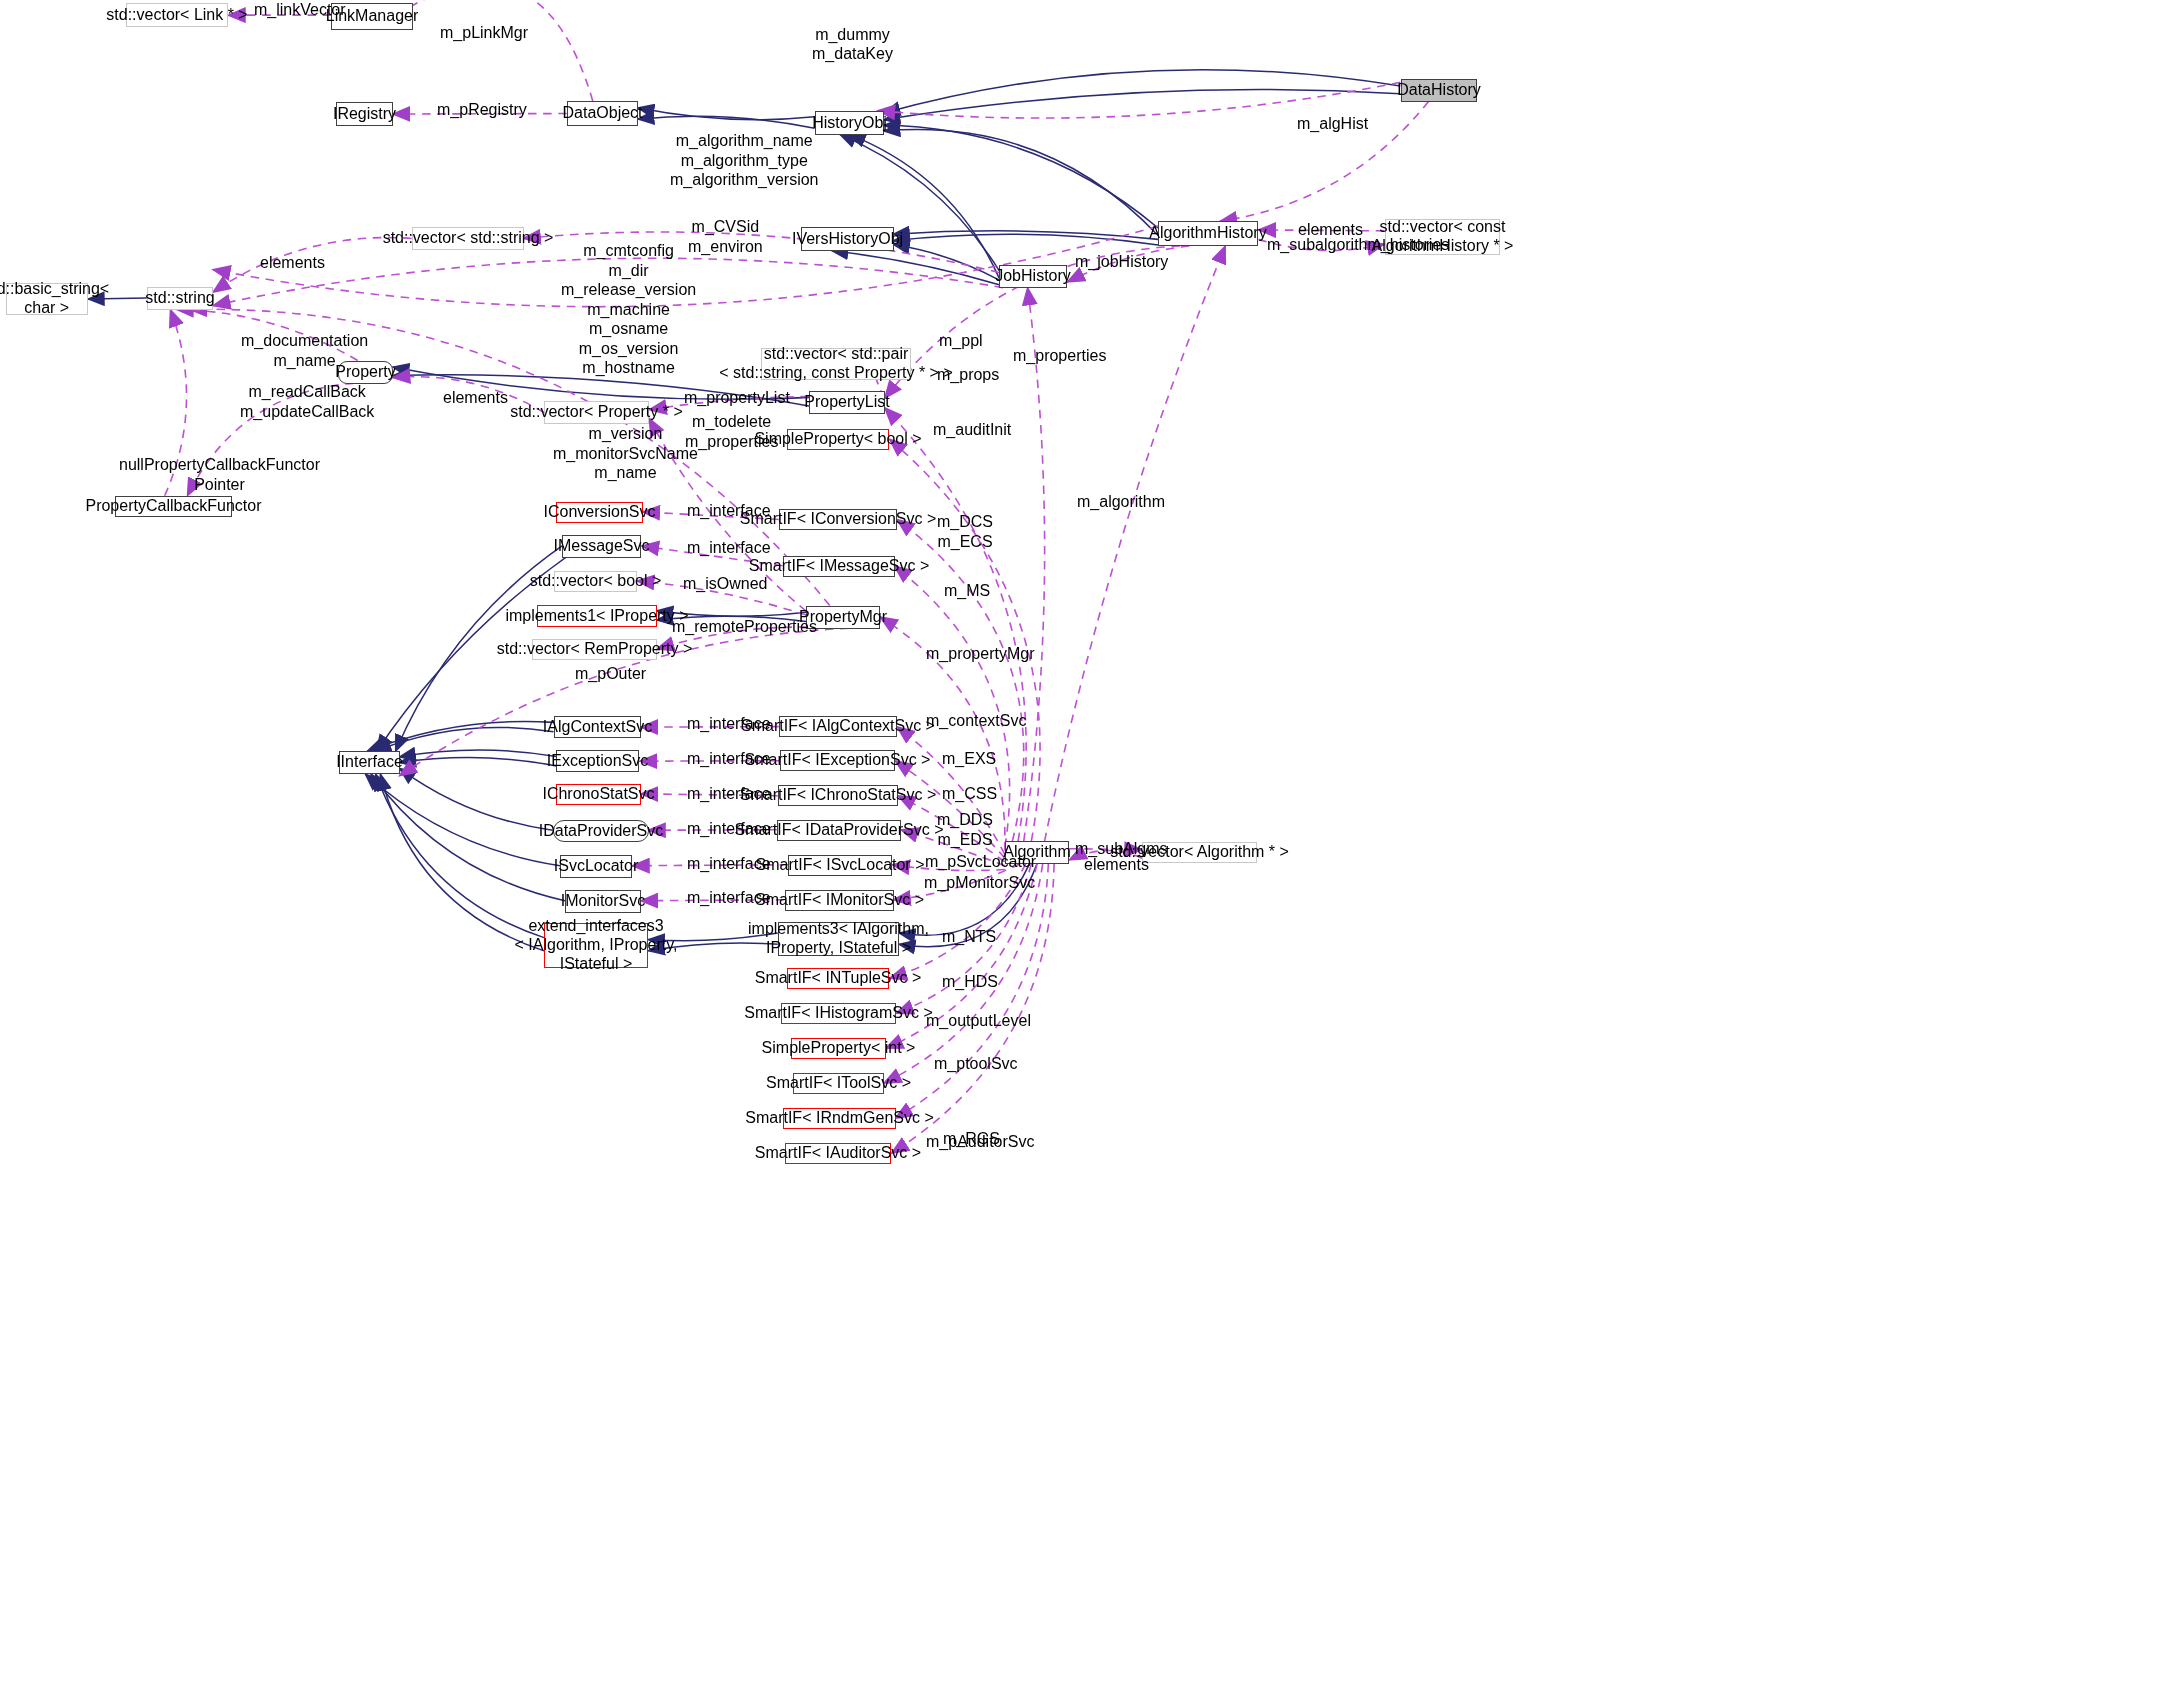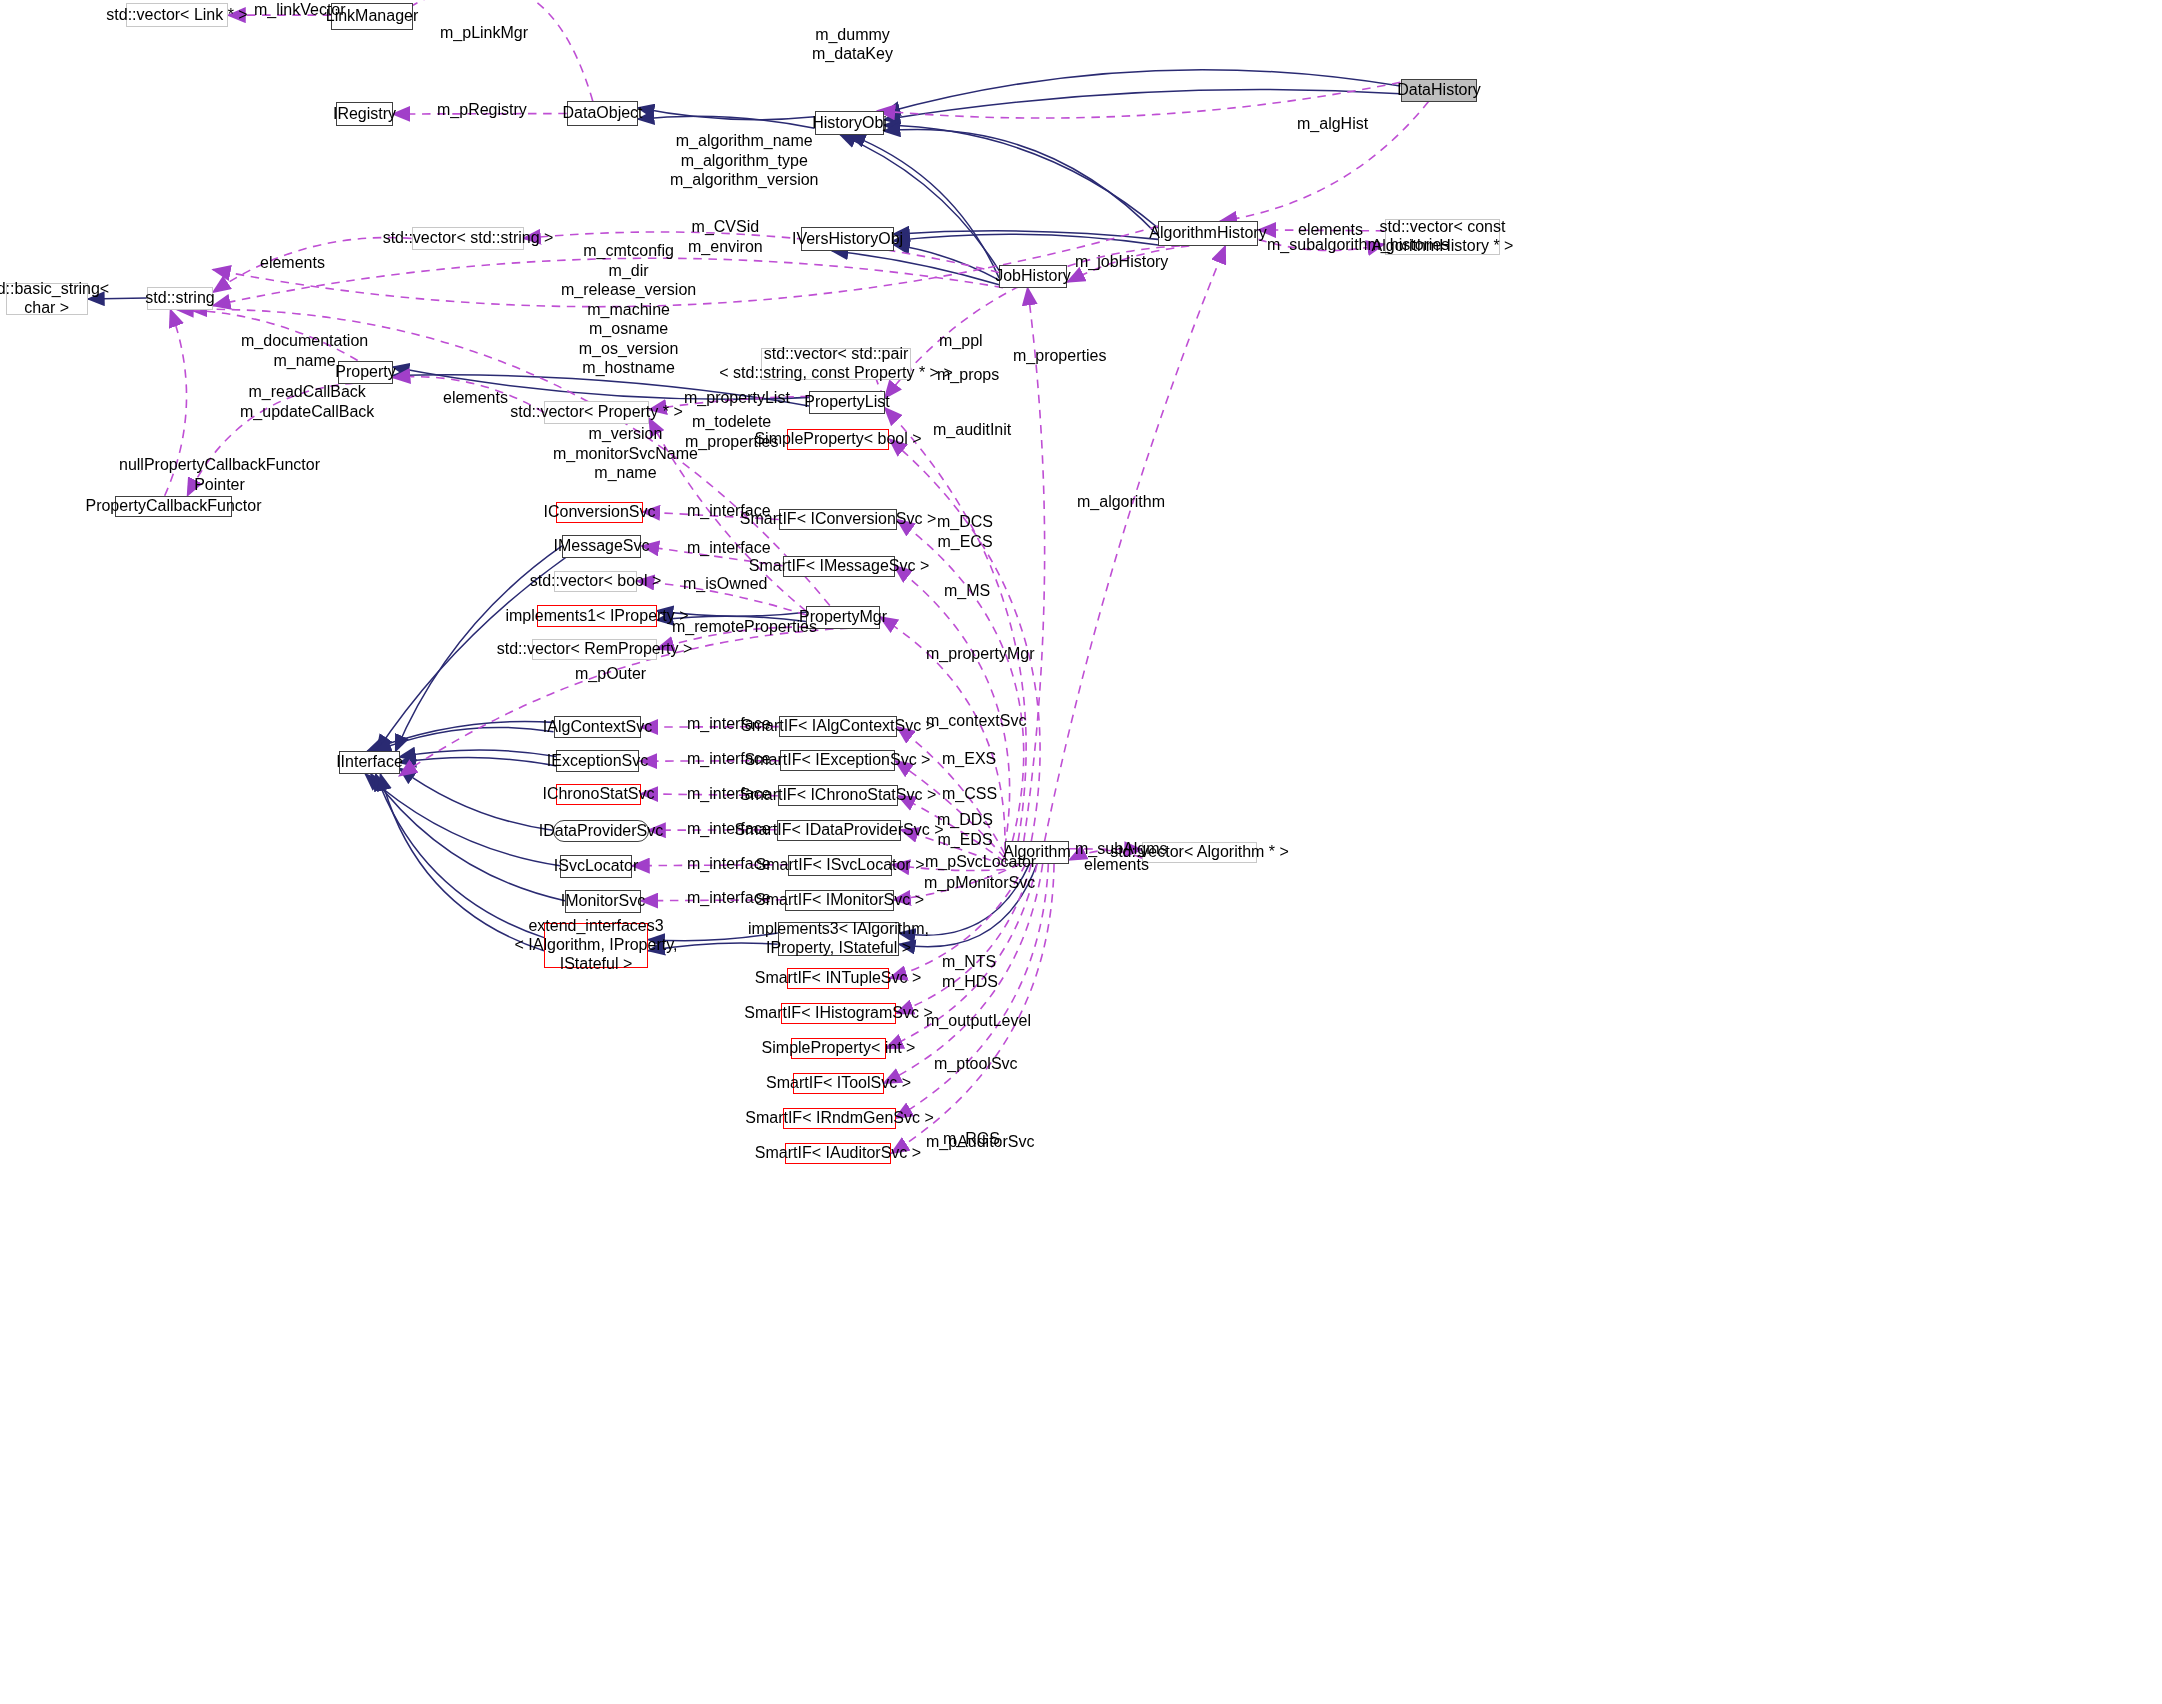--- a/index.html
+++ b/index.html
@@ -136,21 +136,21 @@
       <div class="node n-class" style="left: 815px; top: 111px; width: 69px; height: 24px;">HistoryObj</div>
       <div class="node n-class" style="left: 1158px; top: 221px; width: 100px; height: 24.6px;">AlgorithmHistory</div>
       <div class="node n-tmpl" style="left: 1385px; top: 219px; width: 115px; height: 36px;">std::vector&lt; const
 AlgorithmHistory * &gt;</div>
       <div class="node n-tmpl" style="left: 412px; top: 227px; width: 112px; height: 23px;">std::vector&lt; std::string &gt;</div>
       <div class="node n-class" style="left: 801px; top: 227px; width: 93px; height: 24px;">IVersHistoryObj</div>
       <div class="node n-class" style="left: 999px; top: 265px; width: 68px; height: 23px;">JobHistory</div>
       <div class="node n-tmpl" style="left: 5.7px; top: 283px; width: 82px; height: 32px;">std::basic_string&lt;
 char &gt;</div>
       <div class="node n-tmpl" style="left: 147px; top: 287px; width: 66px; height: 23px;">std::string</div>
-      <div class="node n-class" style="left: 338px; top: 361px; width: 55px; height: 23px;">Property</div>
+      <div class="node n-class" style="left: 338px; top: 361px; width: 55px; height: 23px; border-radius: 9px;">Property</div>
       <div class="node n-tmpl" style="left: 761px; top: 348px; width: 150px; height: 32px;">std::vector&lt; std::pair
 &lt; std::string, const Property * &gt; &gt;</div>
       <div class="node n-tmpl" style="left: 544px; top: 401px; width: 105px; height: 23px;">std::vector&lt; Property * &gt;</div>
       <div class="node n-class" style="left: 809px; top: 391px; width: 76px; height: 23px;">PropertyList</div>
       <div class="node n-red" style="left: 787px; top: 429px; width: 102px; height: 21px;">SimpleProperty&lt; bool &gt;</div>
       <div class="node n-class" style="left: 115px; top: 496px; width: 117px; height: 21px;">PropertyCallbackFunctor</div>
       <div class="node n-red" style="left: 556px; top: 502px; width: 87px; height: 21px;">IConversionSvc</div>
       <div class="node n-class" style="left: 779px; top: 509px; width: 118px; height: 21px;">SmartIF&lt; IConversionSvc &gt;</div>
       <div class="node n-class" style="left: 562px; top: 535px; width: 79px; height: 23px;">IMessageSvc</div>
       <div class="node n-class" style="left: 783px; top: 556px; width: 112px; height: 21px;">SmartIF&lt; IMessageSvc &gt;</div>
@@ -243,21 +243,21 @@
       <div class="elabel" style="left: 942px; top: 784px;">m_CSS</div>
       <div class="elabel" style="left: 687px; top: 819px;">m_interface</div>
       <div class="elabel" style="left: 937px; top: 810px;">m_DDS
 m_EDS</div>
       <div class="elabel" style="left: 687px; top: 854px;">m_interface</div>
       <div class="elabel" style="left: 925px; top: 852px;">m_pSvcLocator</div>
       <div class="elabel" style="left: 1075px; top: 839px;">m_subAlgms</div>
       <div class="elabel" style="left: 1084px; top: 855px;">elements</div>
       <div class="elabel" style="left: 687px; top: 888px;">m_interface</div>
       <div class="elabel" style="left: 924px; top: 873px;">m_pMonitorSvc</div>
-      <div class="elabel" style="left: 942px; top: 927px; margin-top: 25px;">m_NTS</div>
+      <div class="elabel" style="left: 942px; top: 927px;">m_NTS</div>
       <div class="elabel" style="left: 942px; top: 972px;">m_HDS</div>
       <div class="elabel" style="left: 926px; top: 1011px;">m_outputLevel</div>
       <div class="elabel" style="left: 934px; top: 1054px;">m_ptoolSvc</div>
       <div class="elabel" style="left: 943px; top: 1093px; margin-top: 36px;">m_RGS</div>
       <div class="elabel" style="left: 926px; top: 1132px;">m_pAuditorSvc</div>
     </div>
 </div>
 
 
 </body></html>

